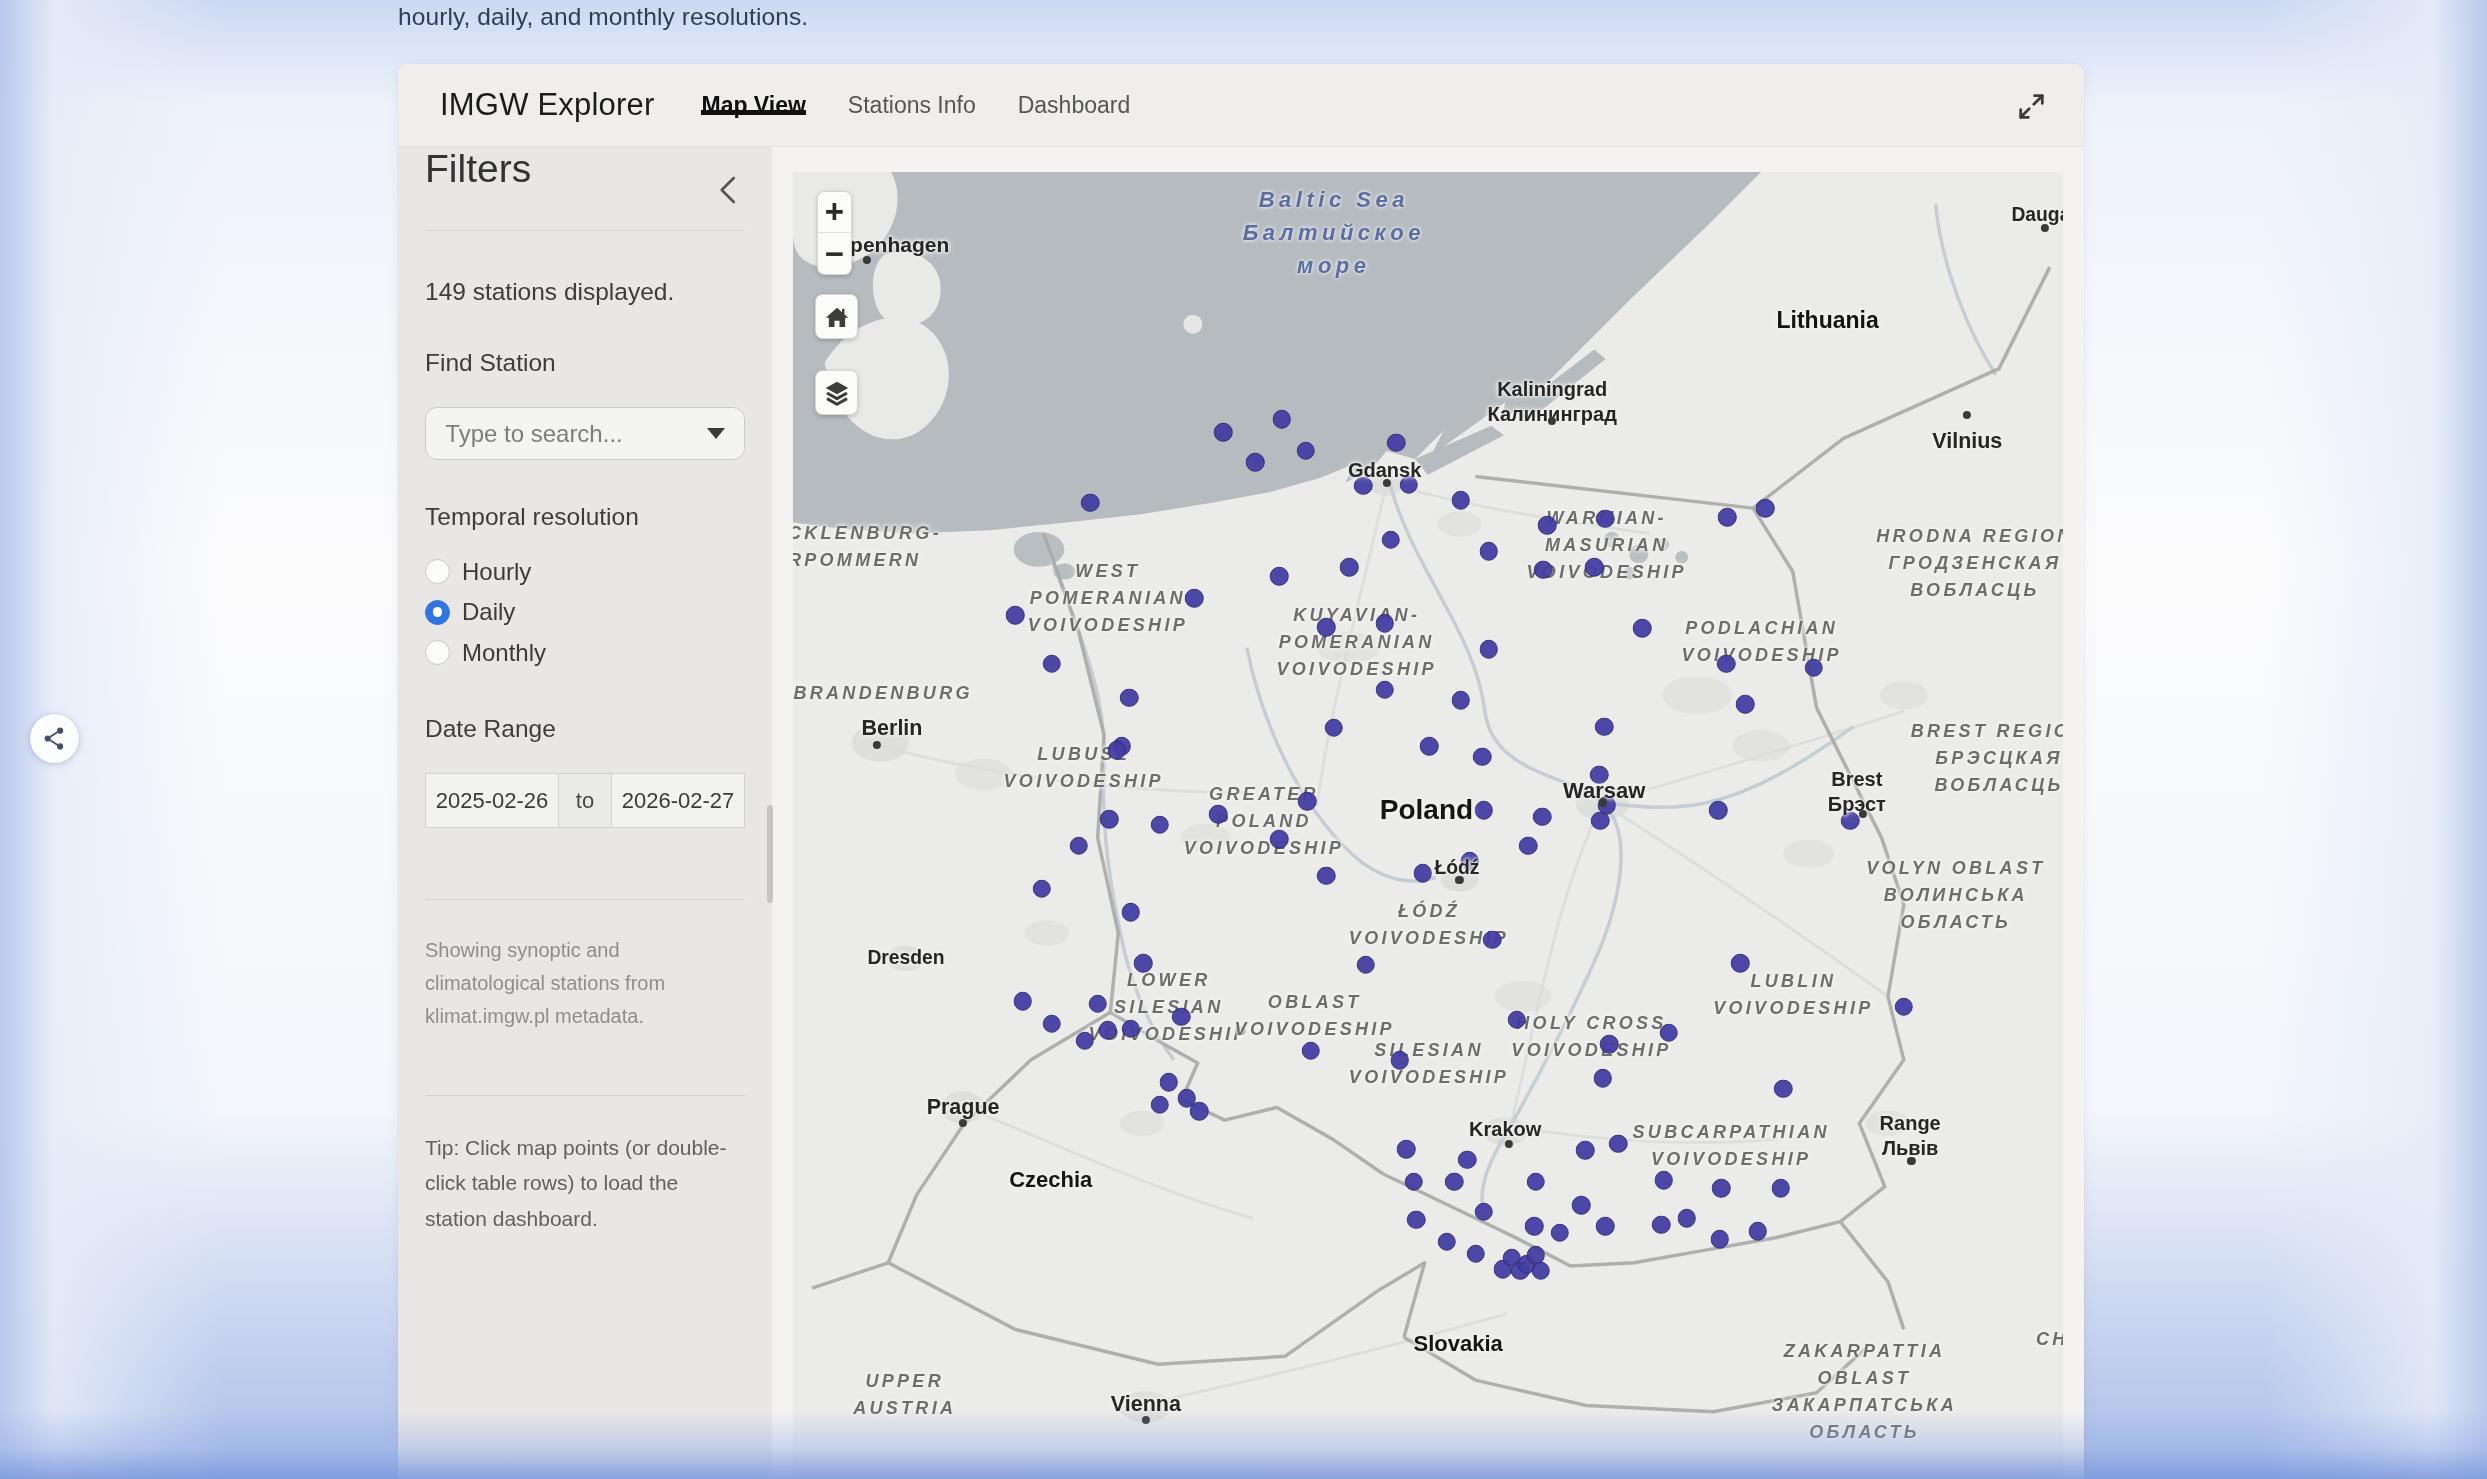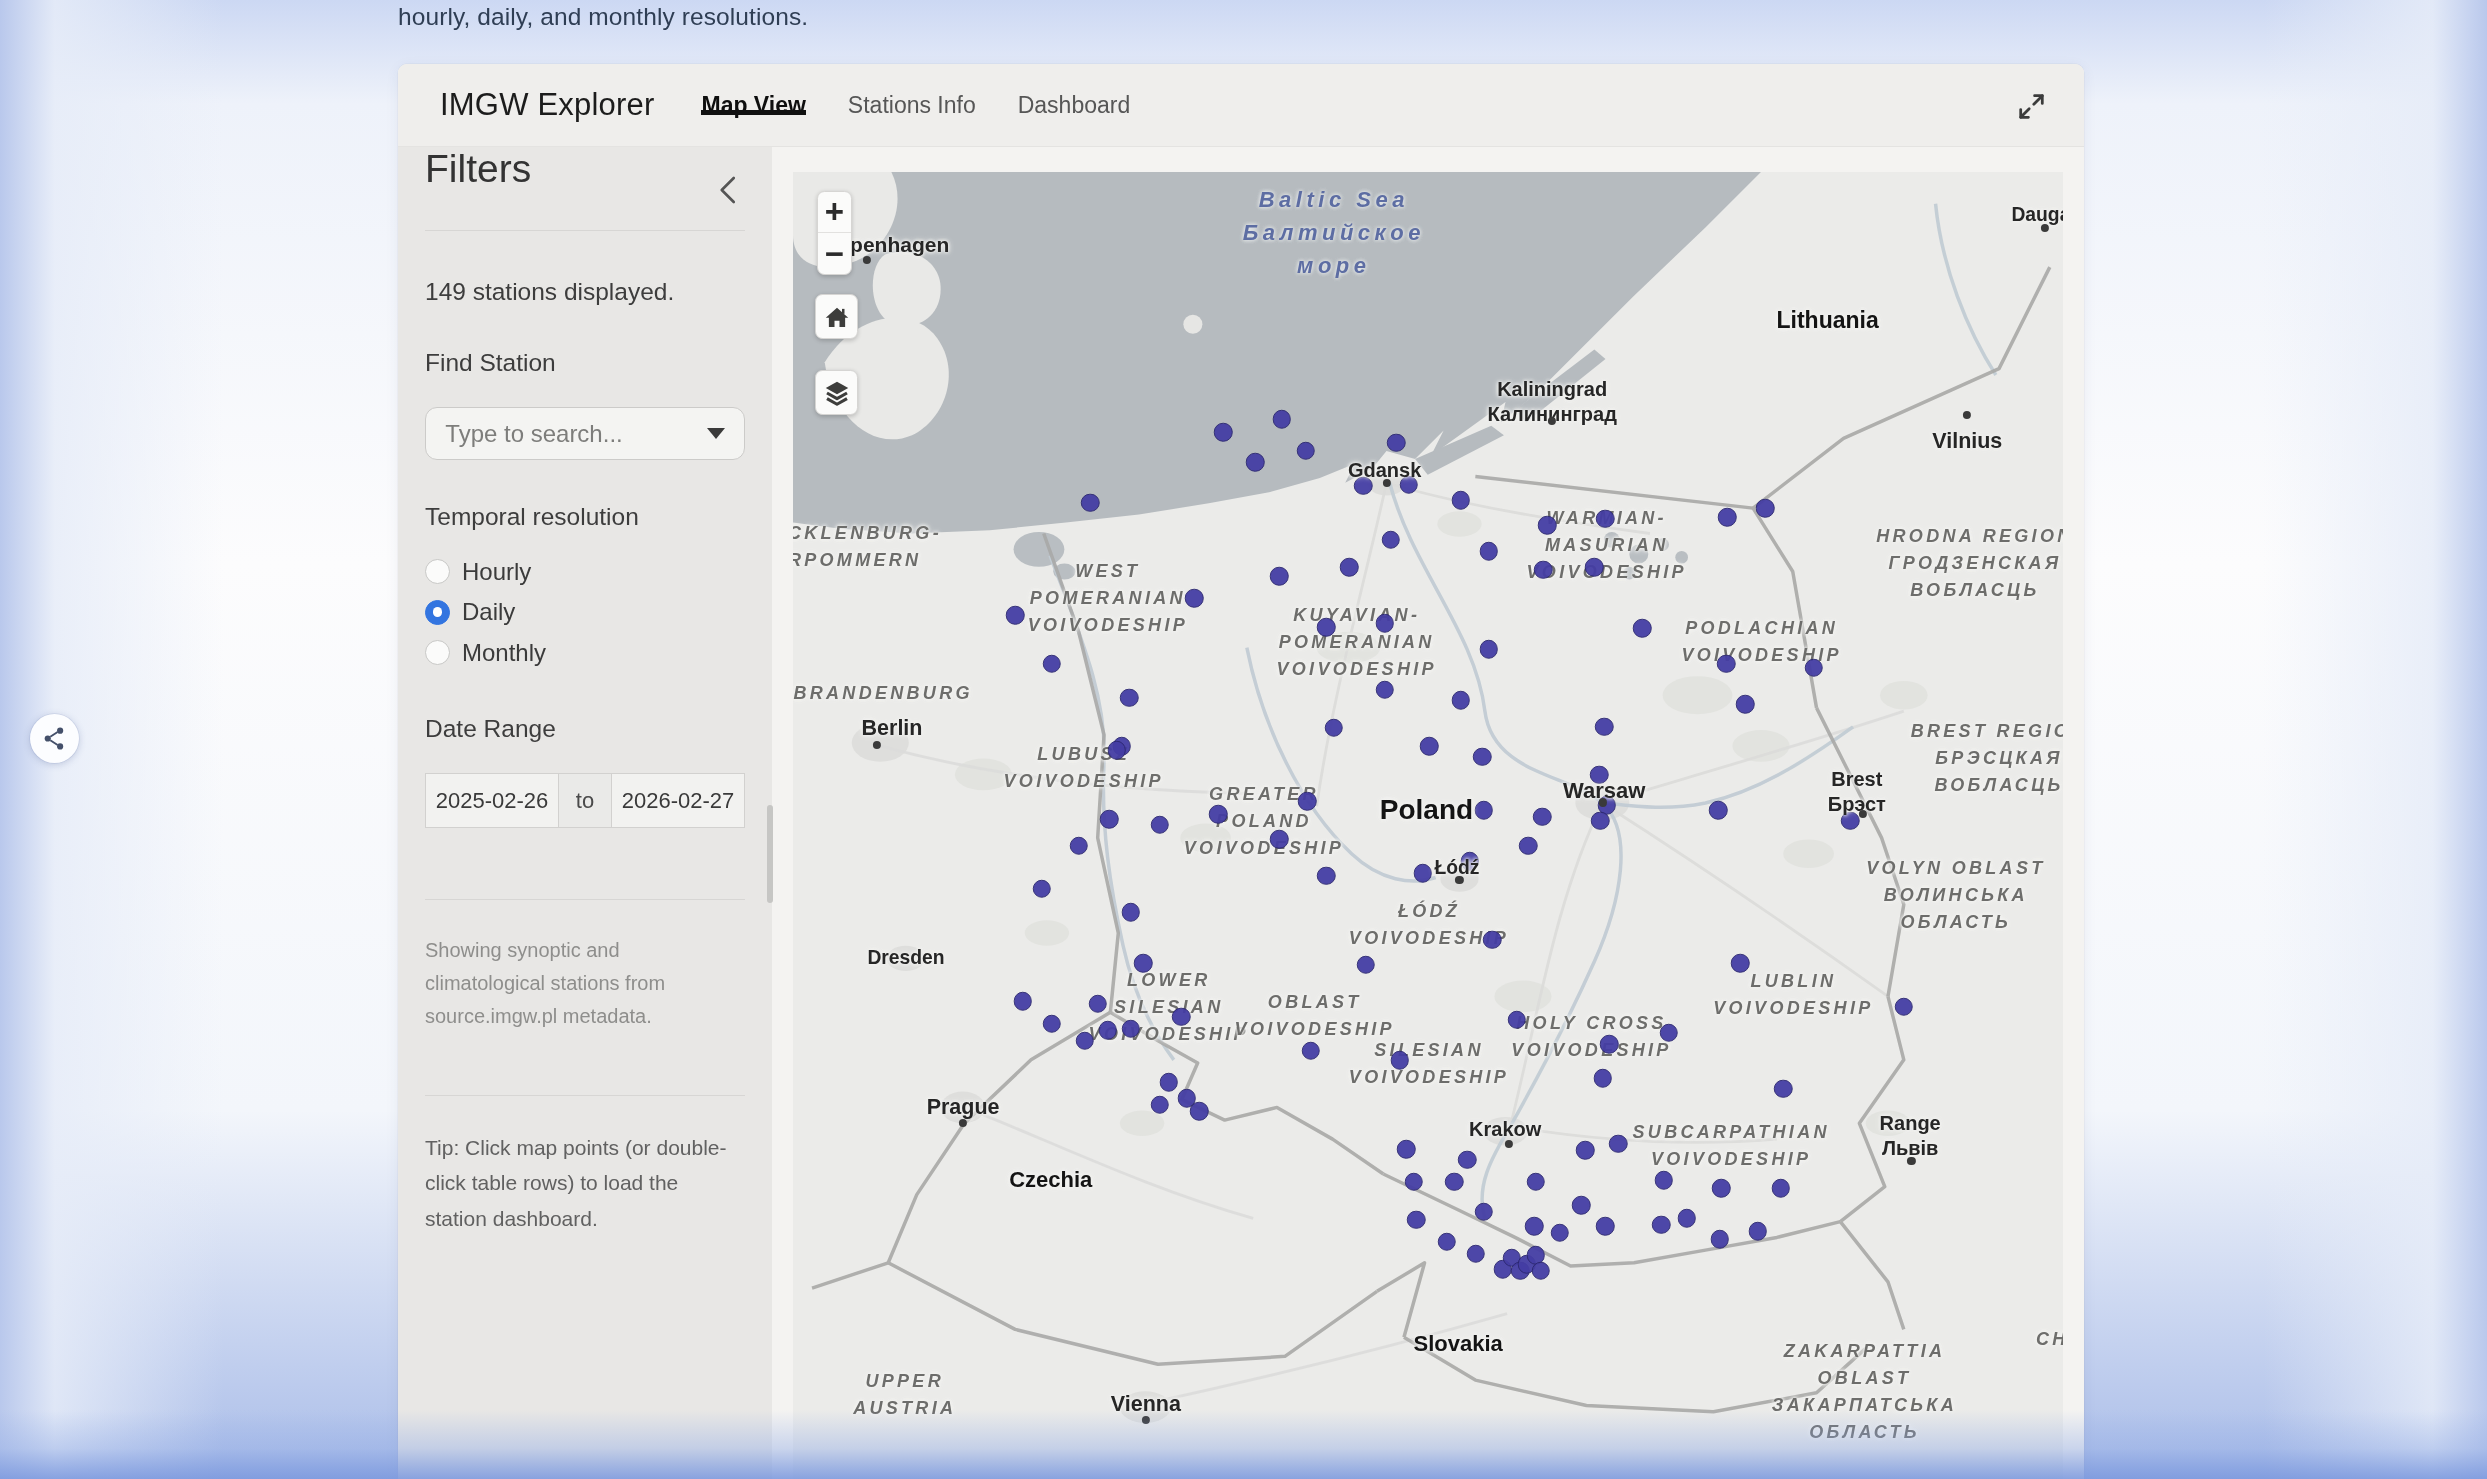--- a/index.html
+++ b/index.html
@@ -150,21 +150,21 @@
             <div class="radio-label">Monthly</div>
           </div>
         </div>
       <label class="sb-label">Date Range</label>
       <div class="date-row">
         <div class="date-field">2025-02-26</div>
         <div class="date-mid">to</div>
         <div class="date-field">2026-02-27</div>
       </div>
       <hr class="sb-divider2">
-      <p class="sb-note">Showing synoptic and climatological stations from source.imgw.pl metadata.</p>
+      <p class="sb-note">Showing synoptic and climatological stations from klimat.imgw.pl metadata.</p>
       <hr class="sb-divider3">
       <p class="sb-tip">Tip: Click map points (or double-click table rows) to load the station dashboard.</p>
     </aside>
     <div class="scroll-thumb"></div>
 
     <div class="map-wrap">
       <div class="map" id="map-pane">
         <svg class="base" viewBox="0 0 800 825" preserveAspectRatio="none">
 
           <path fill="#b6bbbf" d="M0,0 L610,0 L575,35 L530,78 L500,108 L468,140 L446,158 L449,145 L420,166 L402,179 L410,163 L392,181 L374,176 L365,187 L348,196 L354,184 L332,193 L300,202 L262,209 L218,216 L172,221 L124,226 L74,228 L30,225 L0,221 Z"></path>

